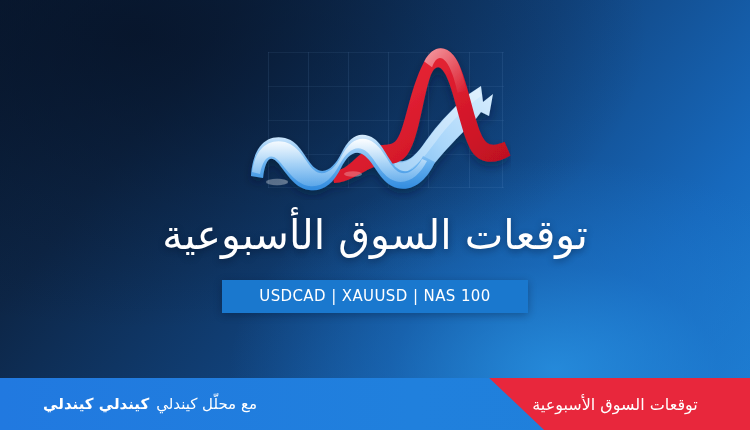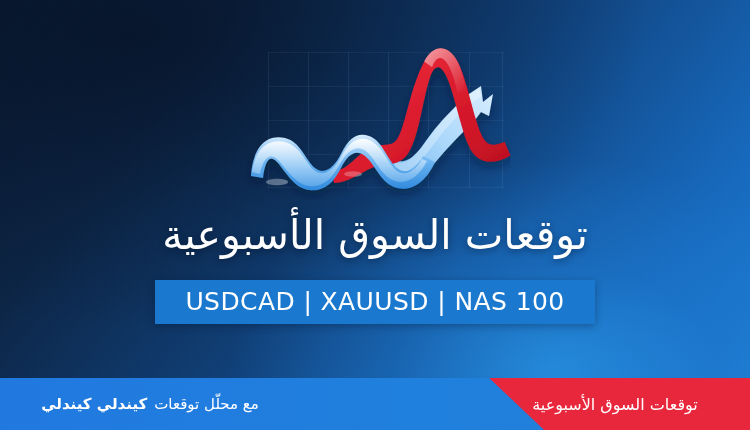--- a/index.html
+++ b/index.html
@@ -103,21 +103,21 @@
     position: absolute;
     left: 0;
     right: 0;
     top: 280px;
     display: flex;
     justify-content: center;
   }
   .badge {
     background: #1a78ce;
     color: #ffffff;
-    font-size: 25px;
+    font-size: 15px;
     font-weight: 400;
     letter-spacing: 0.4px;
     padding: 7px 30px 8px 30px;
     min-width: 306px;
     text-align: center;
     box-sizing: border-box;
     box-shadow: 0 2px 8px rgba(3,16,36,0.32);
   }
 
   
@@ -302,21 +302,21 @@
 
   <div class="badge-wrap">
     <div class="badge">USDCAD | XAUUSD | NAS 100</div>
   </div>
 
   <div class="footer">
     <div class="footer-blue"></div>
     <div class="footer-red"></div>
 
     <div class="footer-left-text">
-      <span class="lead">مع محلّل توقعات</span>
+      <span class="lead">مع محلّل كيندلي</span>
       <span class="name">كيندلي كيندلي</span>
     </div>
 
     <div class="footer-right-text">
       <span>توقعات السوق الأسبوعية</span>
     </div>
   </div>
 
 </div>
 

